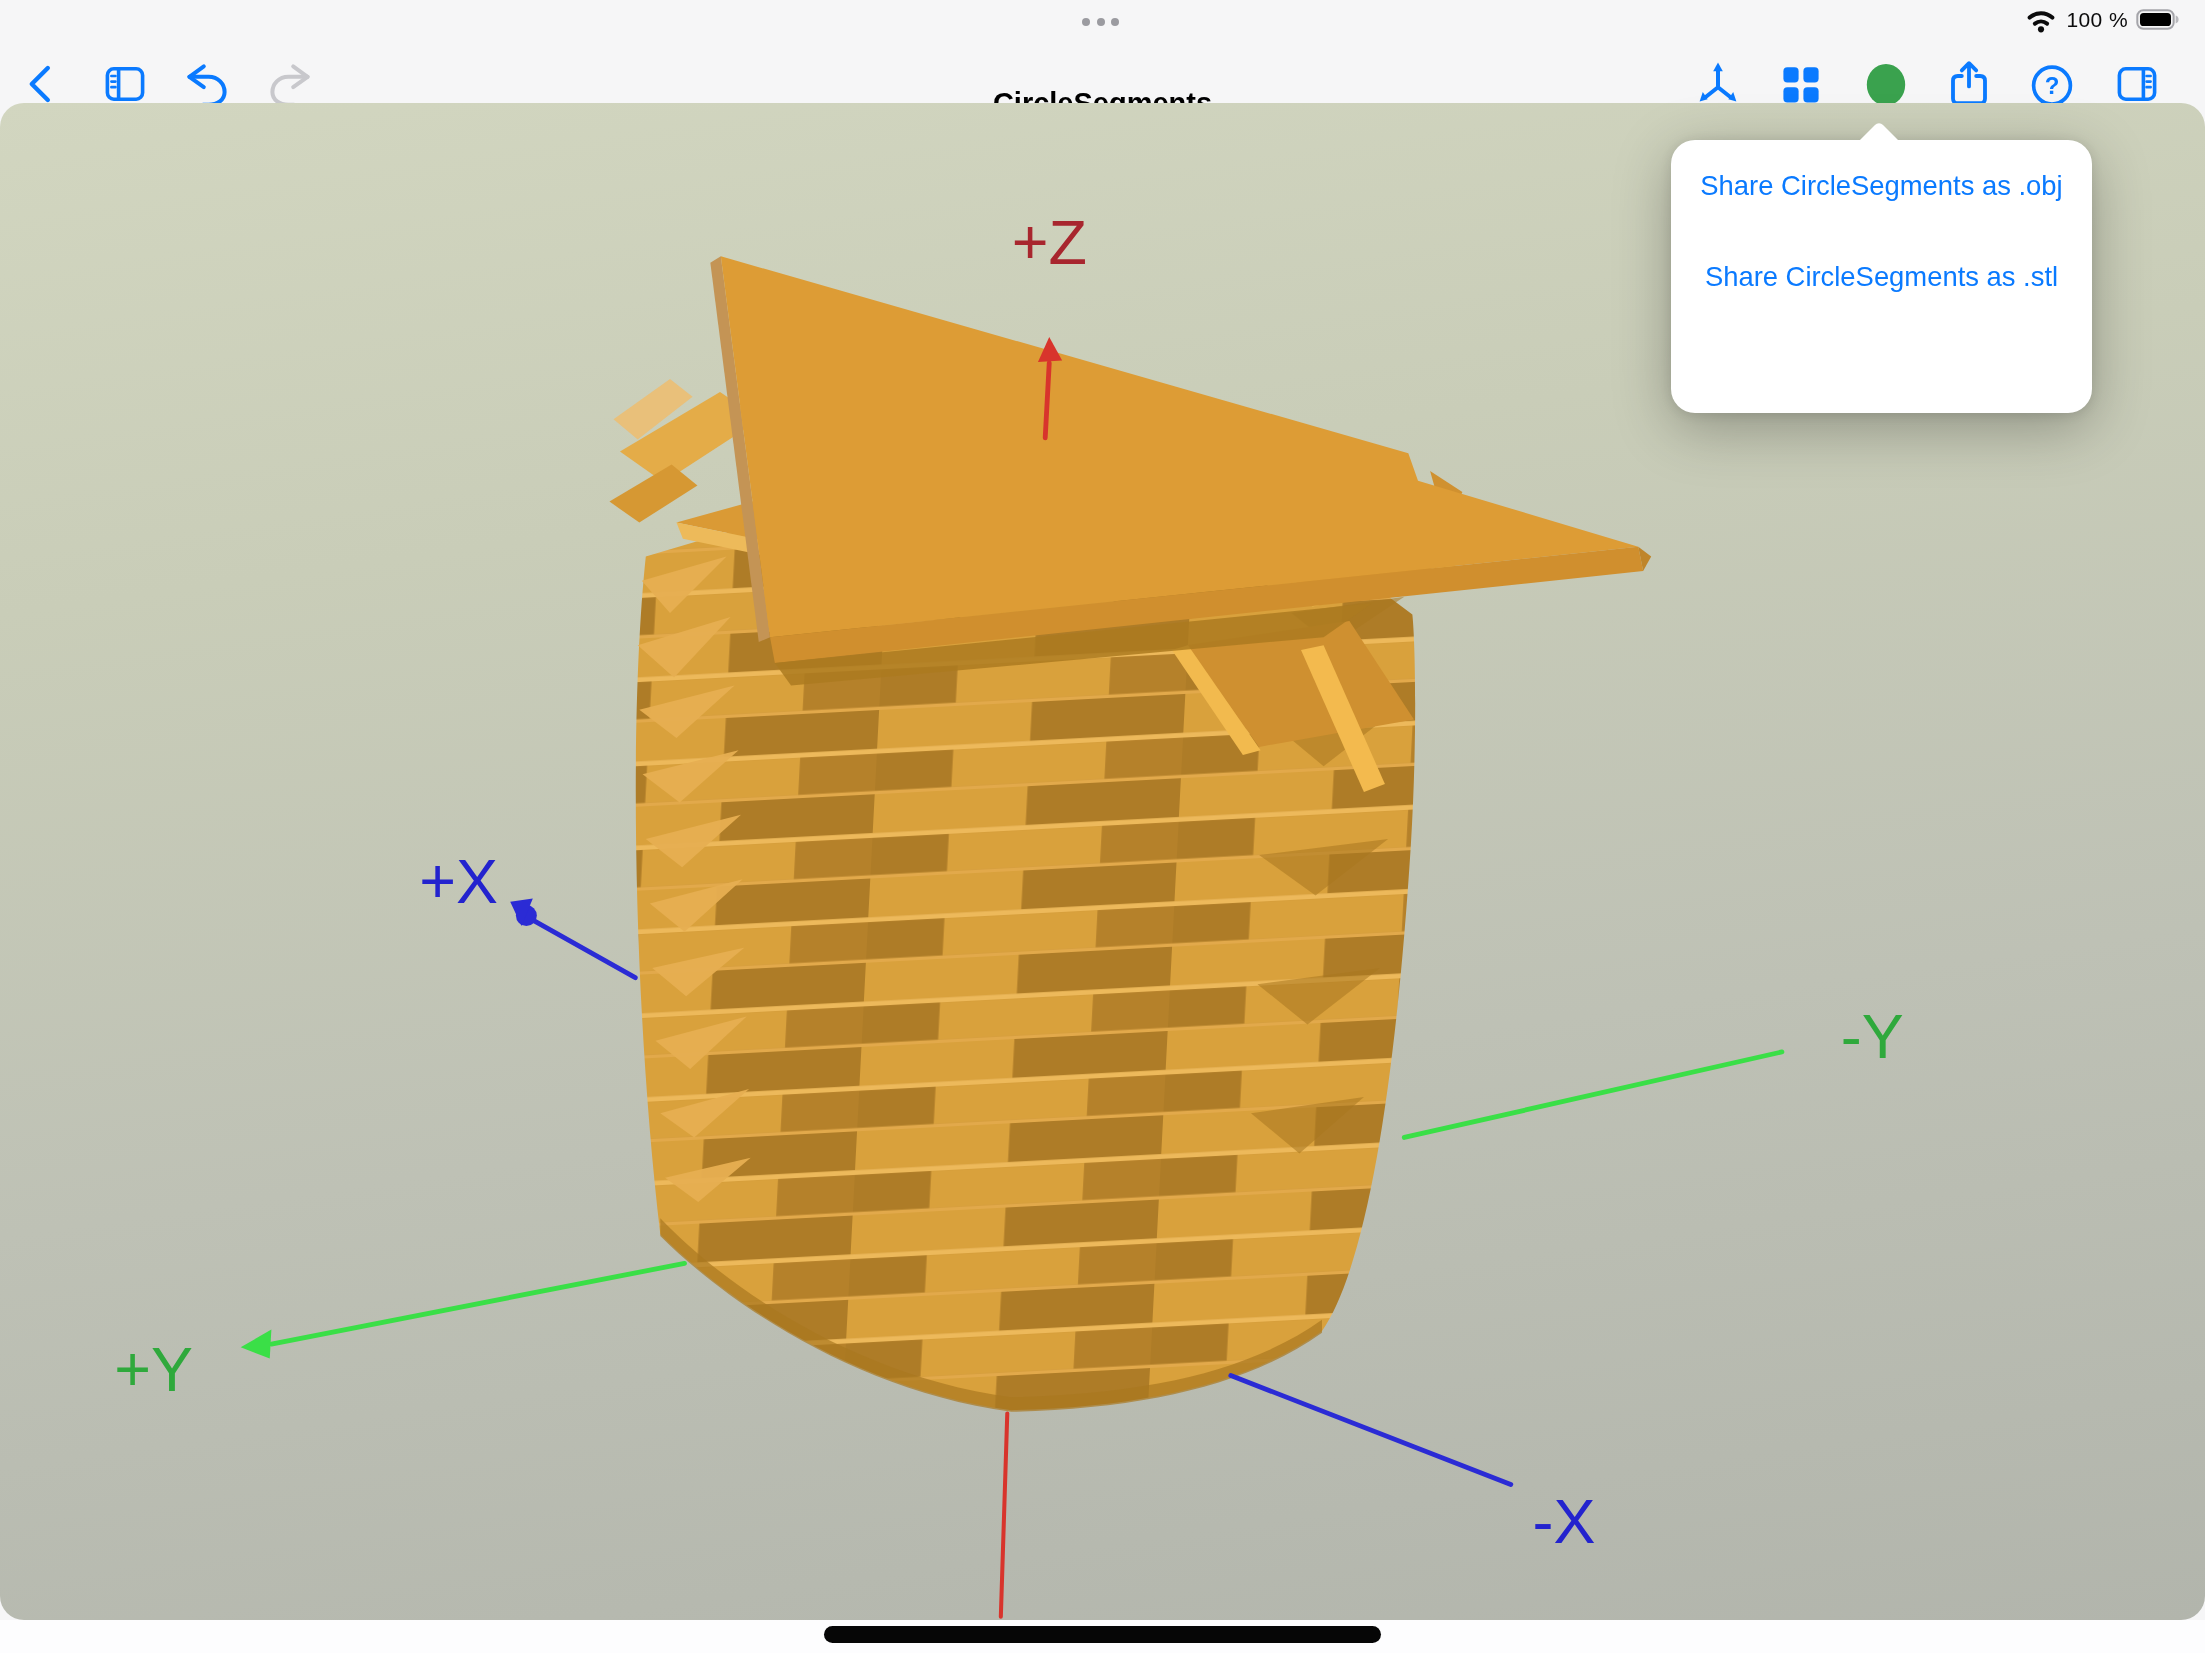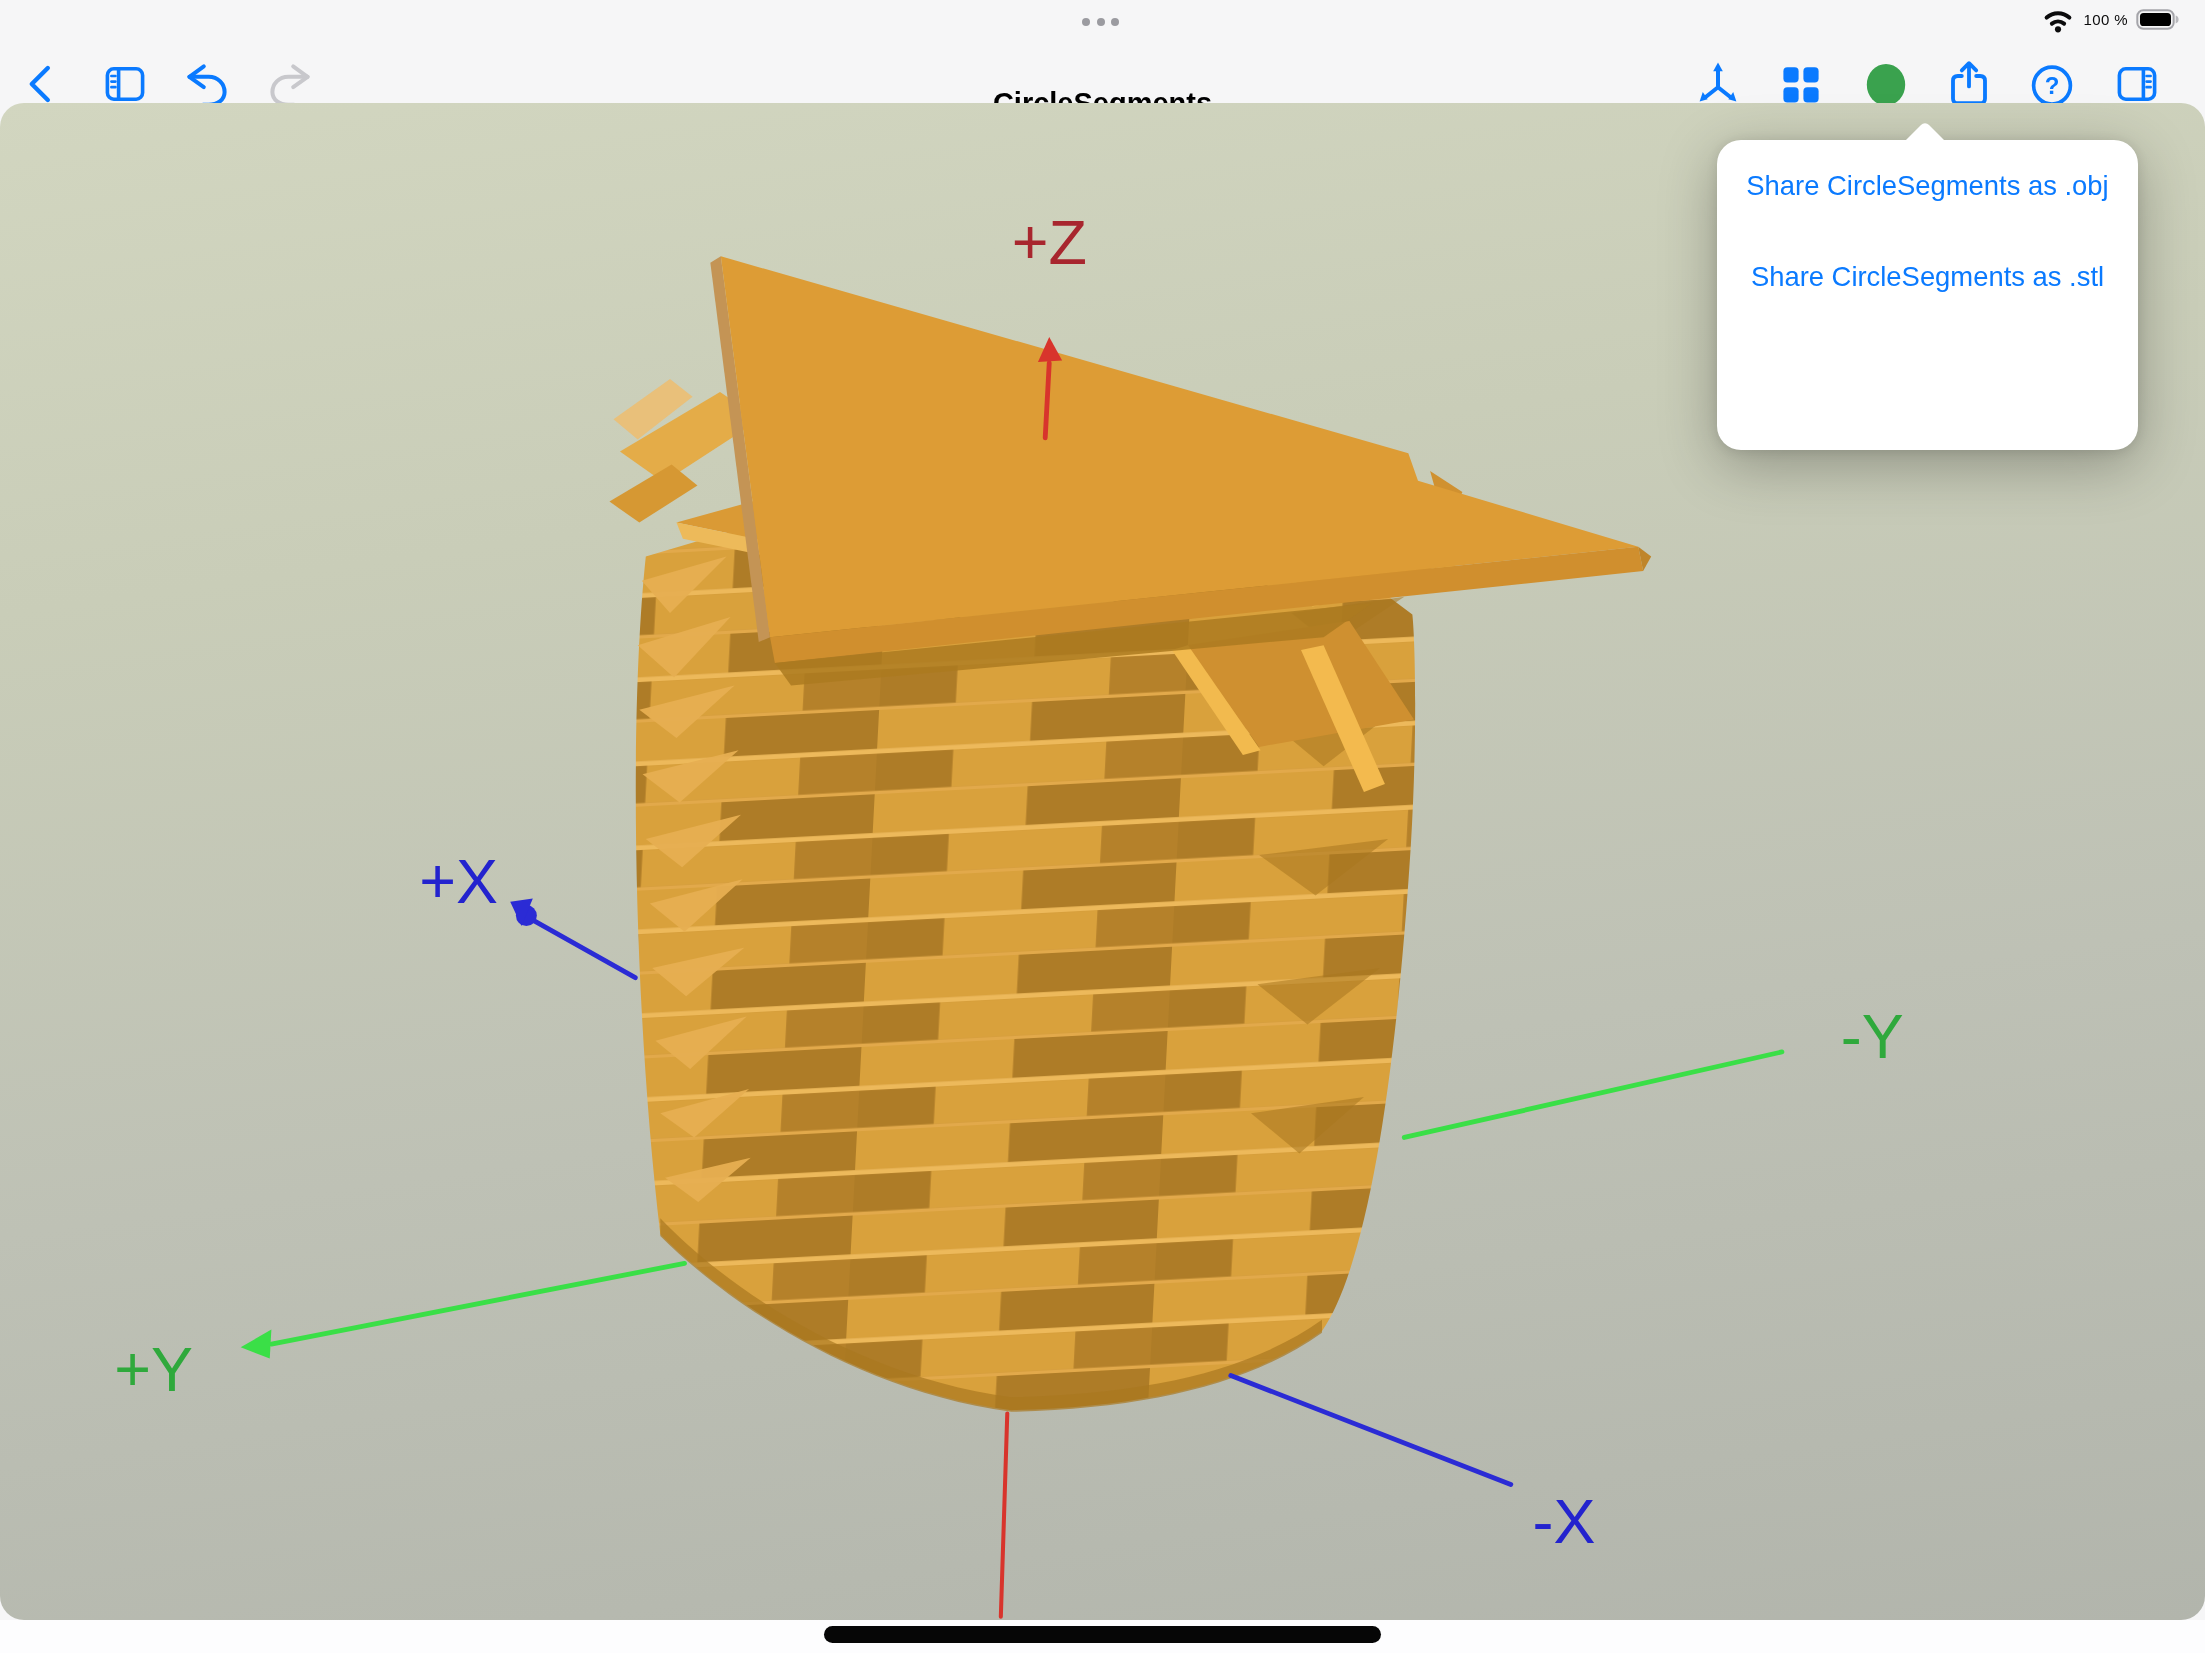--- a/index.html
+++ b/index.html
@@ -6,21 +6,21 @@
   html,body { width:2205px; height:1653px; }
   body {
     position:relative; overflow:hidden;
     background:#F6F6F7;
     font-family:"Liberation Sans", sans-serif;
     -webkit-font-smoothing:antialiased;
   }
 
   
   .status-right { position:absolute; top:6.5px; right:26px; display:flex; align-items:center; gap:8px; }
-  .status-text { font-size:15px; font-weight:500; color:#0B0B0C; letter-spacing:0.4px; }
+  .status-text { font-size:21px; font-weight:500; color:#0B0B0C; letter-spacing:0.4px; }
   .grabber { position:absolute; top:18px; left:1082px; display:flex; gap:6.5px; }
   .grabber span { width:8px; height:8px; border-radius:50%; background:#9B9BA0; }
 
   
   .toolbar { position:absolute; top:24px; left:0; width:100%; height:79px; }
   .tbtn { position:absolute; width:48px; height:48px; top:36px; cursor:pointer; }
   .tbtn svg { width:48px; height:48px; display:block; }
   .title {
     position:absolute; top:63px; left:0; width:100%;
     text-align:center; font-size:29px; font-weight:700; color:#000;
@@ -29,21 +29,21 @@
   
   .viewport {
     position:absolute; left:0; top:103px; width:2205px; height:1517px;
     border-radius:24px; overflow:hidden;
     background:linear-gradient(172deg,#D2D6C0 0%, #C9CDB8 28%, #BEC1B5 62%, #B2B5AC 100%);
   }
   .viewport svg { position:absolute; left:0; top:0; width:100%; height:100%; }
 
   
   .popover {
-    position:absolute; left:1717px; top:140px; width:421px; height:310px;
+    position:absolute; left:1671px; top:140px; width:421px; height:273px;
     background:#FFFFFF; border-radius:24px;
     box-shadow:0 14.5px 57px rgba(0,0,0,.28), 0 1.6px 11.3px rgba(0,0,0,.10);
   }
   .popover .arrow {
     position:absolute; left:191px; top:-12px; width:34px; height:34px;
     background:#FFFFFF; border-radius:5.7px; transform:rotate(45deg);
   }
   .pop-item {
     position:relative; height:91px; display:flex; align-items:center; justify-content:center;
     font-size:27.4px; color:#0A7AFF; cursor:pointer; white-space:nowrap;

